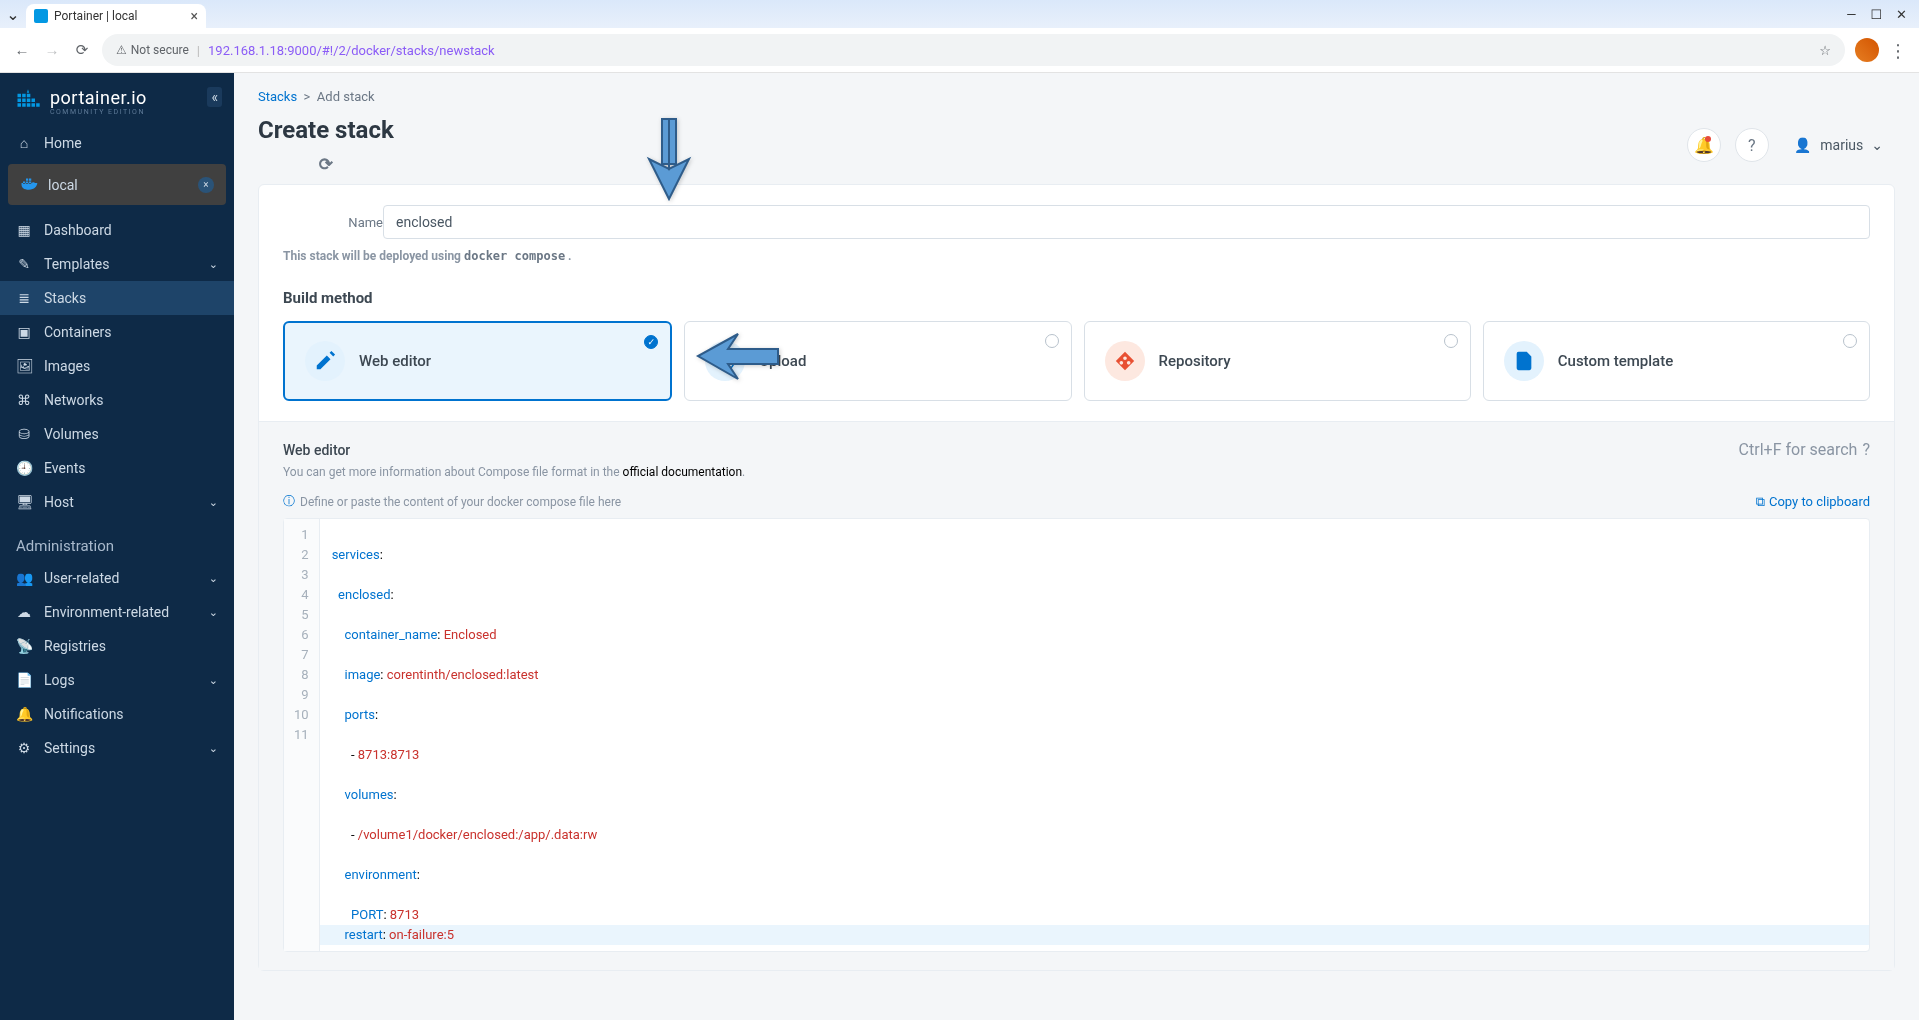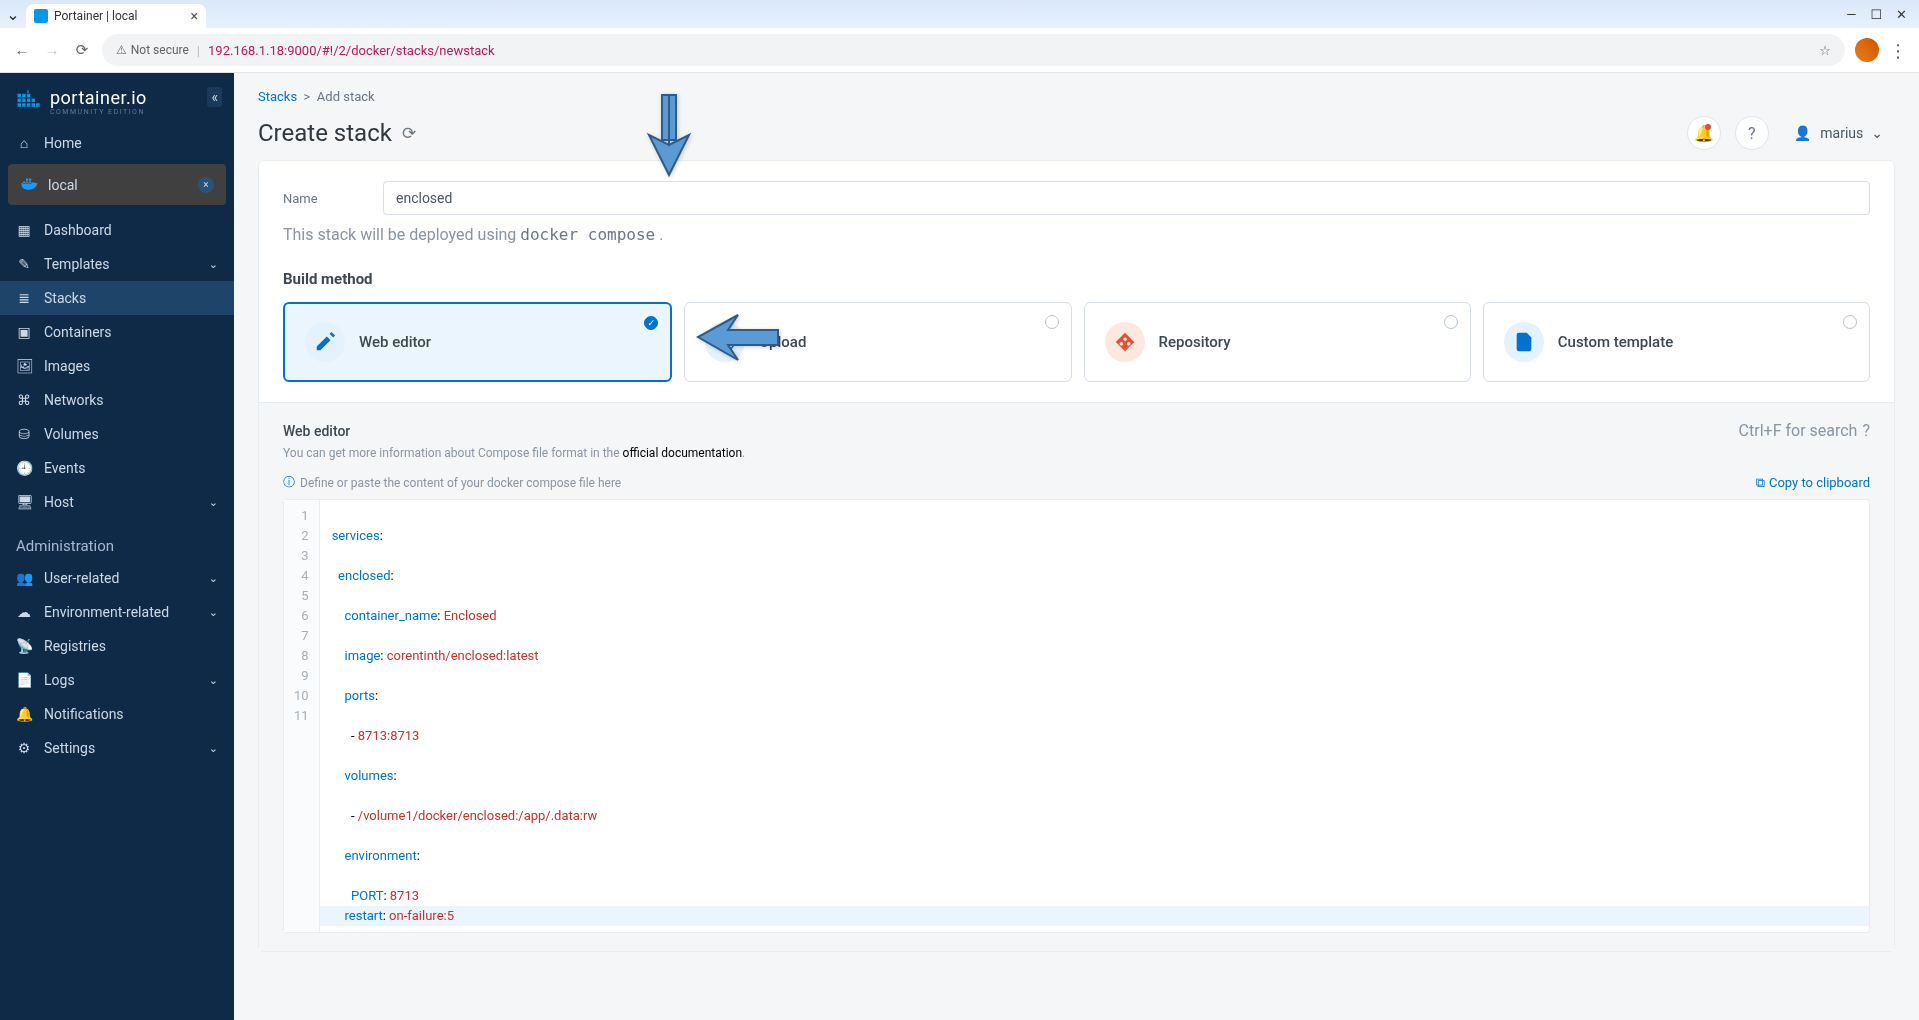--- a/index.html
+++ b/index.html
@@ -38,33 +38,33 @@
 .sidebar-item .close-env { margin-left: auto; background: #2a5378; width: 16px; height: 16px; border-radius: 50%; display: flex; align-items: center; justify-content: center; font-size: 10px; }
 .sidebar-icon { width: 16px; text-align: center; }
 .section-header { padding: 18px 16px 6px; font-size: 15px; color: #a8b9cc; }
 
 
 .main { flex: 1; background: #f4f6f8; overflow-y: auto; padding: 0; }
 .top-area { padding: 16px 24px 10px; }
 .breadcrumb { font-size: 13px; color: #6b7785; margin-bottom: 12px; }
 .breadcrumb a { color: #0073cf; text-decoration: none; }
 .page-header { display: flex; align-items: center; }
-.page-title { font-size: 24px; color: #2d3843; font-weight: 400; display: flex; align-items: center; gap: 10px; }
+.page-title { font-size: 24px; color: #2d3843; font-weight: 700; display: flex; align-items: center; gap: 10px; flex-direction: column; }
 .refresh-icon { font-size: 17px; color: #6b7785; }
 .header-actions { margin-left: auto; display: flex; align-items: center; gap: 14px; }
 .icon-btn { width: 34px; height: 34px; border: 1px solid #e0e5ea; border-radius: 50%; display: flex; align-items: center; justify-content: center; color: #6b7785; background: #fff; position: relative; }
 .bell-dot { position: absolute; top: 7px; right: 9px; width: 6px; height: 6px; background: #e74c3c; border-radius: 50%; }
 .user-btn { display: flex; align-items: center; gap: 8px; padding: 6px 12px; color: #4a5763; font-size: 14px; }
 
 
 .content-card { background: #fff; margin: 0 24px 24px; border: 1px solid #e8edf2; border-radius: 6px; padding: 20px 24px; }
 .form-row { display: flex; align-items: center; margin-bottom: 10px; }
-.form-label { width: 100px; font-size: 13px; color: #6b7785; }
+.form-label { width: 100px; font-size: 13px; color: #6b7785; text-align: right; }
 .form-input { flex: 1; border: 1px solid #d8dfe6; border-radius: 4px; padding: 8px 12px; font-size: 14px; color: #4a5763; }
-.help-text { font-size: 16px; color: #8a95a3; margin: 6px 0 0 0; }
+.help-text { font-size: 12px; color: #8a95a3; margin: 6px 0 0 0; font-weight: bold; }
 .help-text code { font-family: monospace; color: #6b7785; }
 
 .section-title { font-size: 15px; color: #3d4852; margin: 26px 0 14px; }
 
 .build-methods { display: flex; gap: 12px; }
 .method-card { flex: 1; border: 1px solid #d8dfe6; border-radius: 6px; padding: 18px 20px; display: flex; align-items: center; gap: 14px; position: relative; cursor: pointer; font-size: 15px; font-weight: 500; color: #3d4852; }
 .method-card.selected { border: 2px solid #0073cf; background: #eaf5fd; }
 .method-icon { width: 40px; height: 40px; border-radius: 50%; display: flex; align-items: center; justify-content: center; }
 .method-icon.blue { background: #e3f2fd; color: #0073cf; }
 .method-icon.orange { background: #fde8e0; color: #e74c3c; }
@@ -116,21 +116,21 @@
 <div class="nav-bar">
   <span class="nav-btn">←</span>
   <span class="nav-btn" style="opacity:.4">→</span>
   <span class="nav-btn">⟳</span>
   <div class="address-bar">
     <span class="not-secure">
       <span>⚠</span>
       <span>Not secure</span>
     </span>
     <span style="color:#bbb">|</span>
-    <span style="color:#be185d">192.168.1.18:9000/#!/2/docker/stacks/newstack</span>
+    <span style="color:#8b5cf6">192.168.1.18:9000/#!/2/docker/stacks/newstack</span>
     <span class="star">☆</span>
   </div>
   <div class="avatar"></div>
   <span class="menu-dots">⋮</span>
 </div>
 
 <div class="app">
   <div class="sidebar">
     <div class="sidebar-header">
       <div class="logo-icon">

